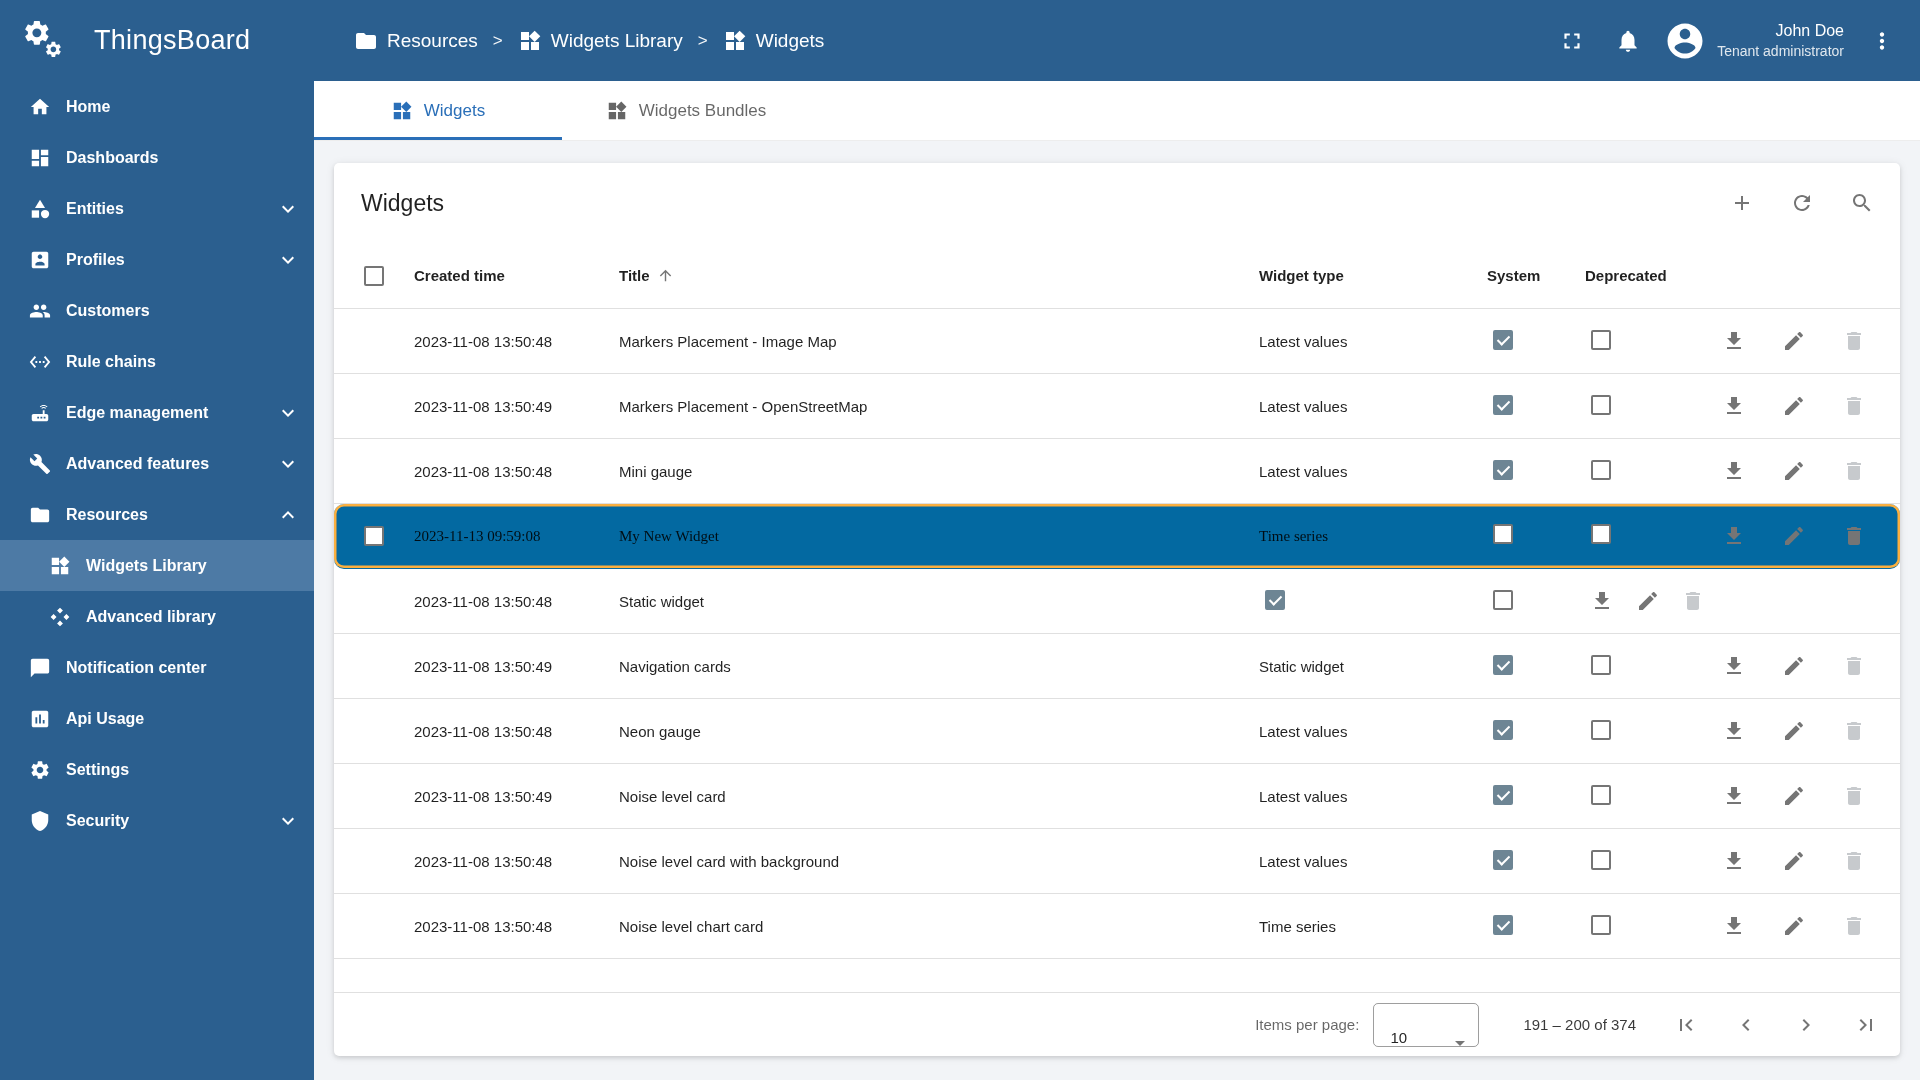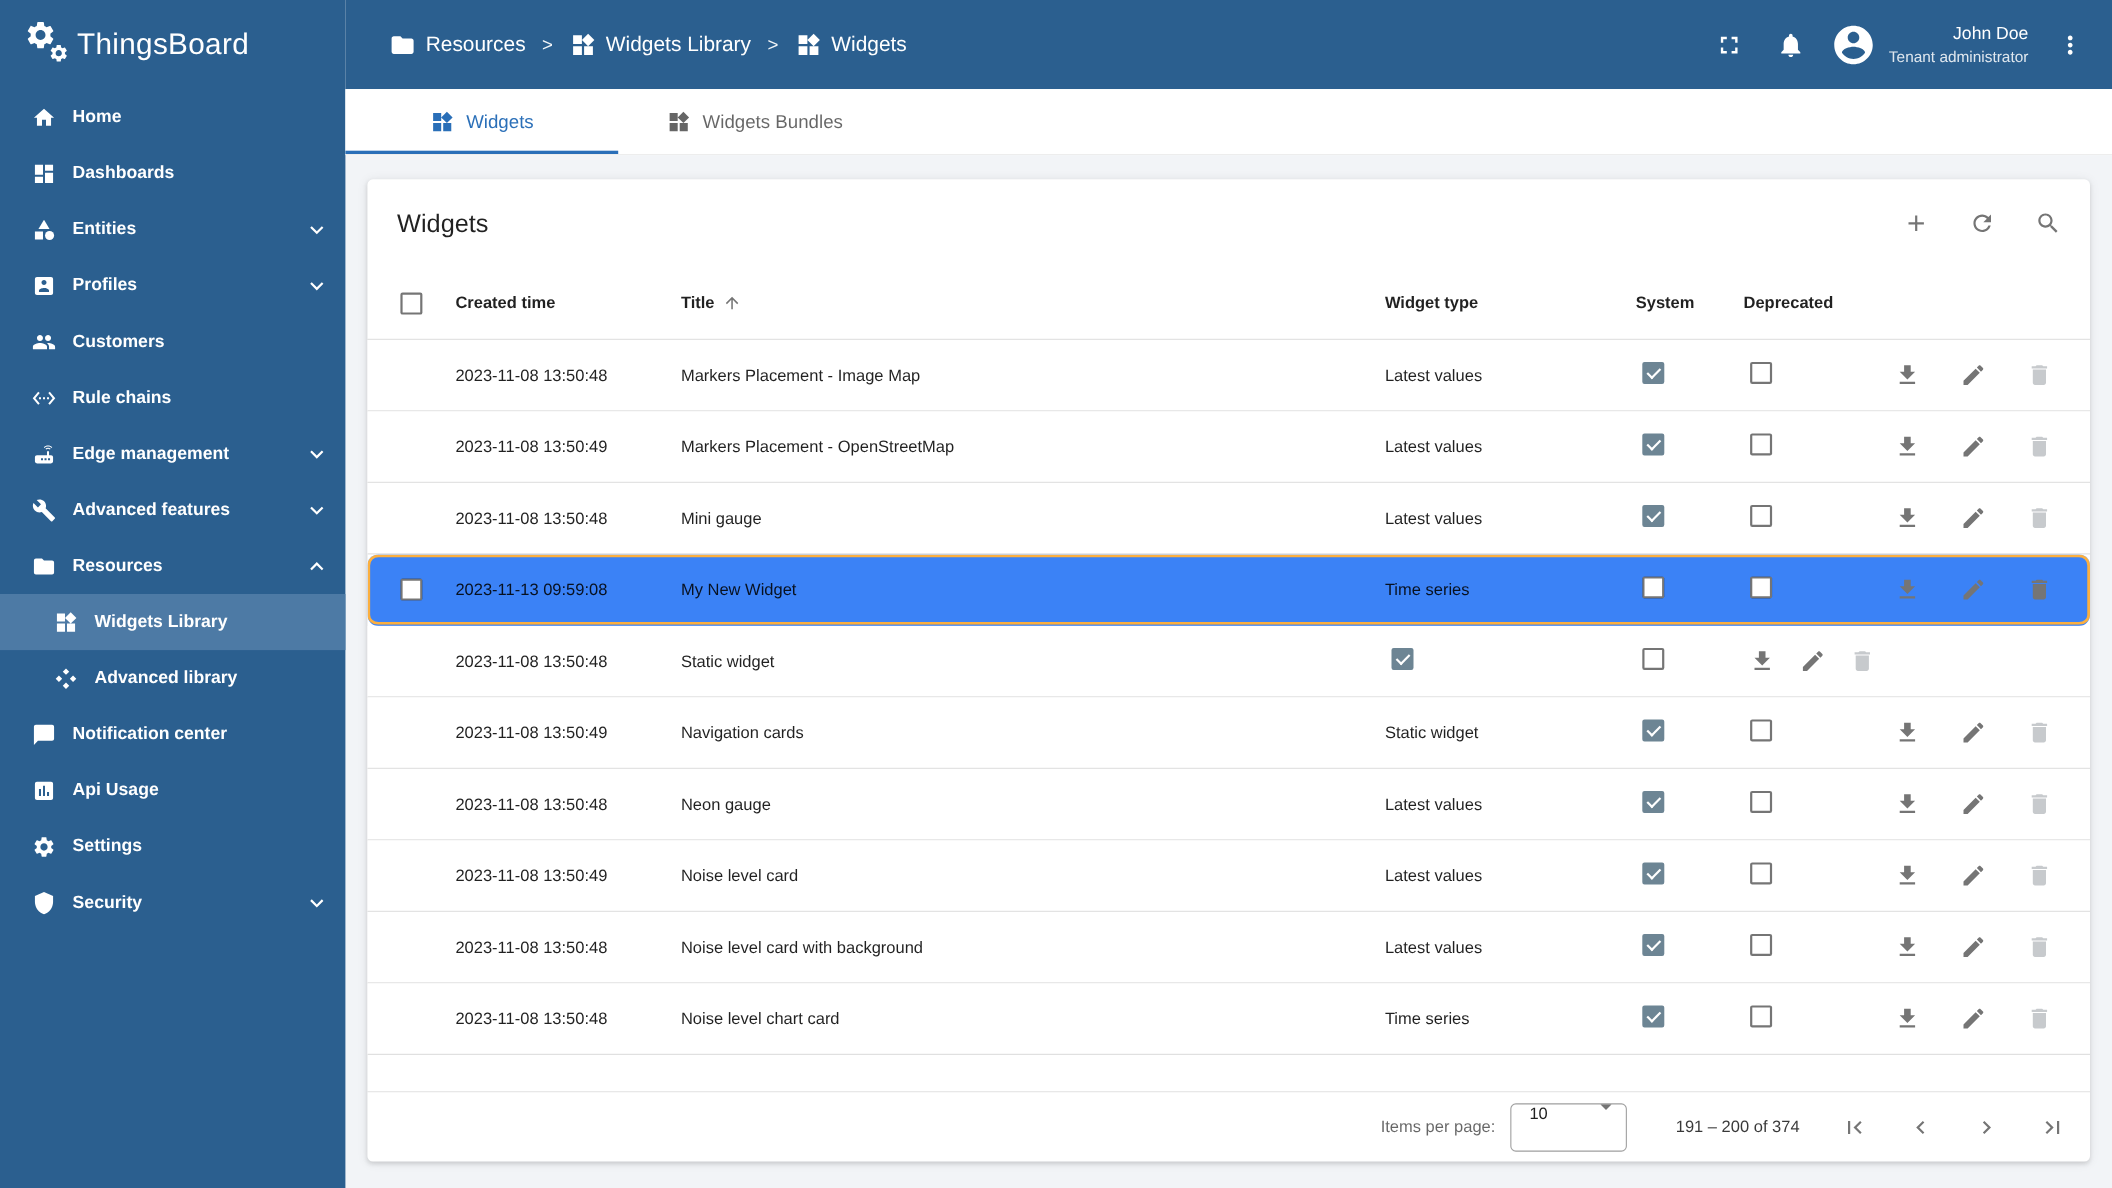--- a/index.html
+++ b/index.html
@@ -2,21 +2,21 @@
 <html style="--topbar-bg: #2b5f8f; --sidebar-bg: #2b5f8f; --sidebar-active: #4d7aa5; --accent: #2a6fb8; --highlight-border: #fbaf3f; --checkbox-checked: #6d8594;"><head>
 <meta charset="utf-8">
 <style>
   * { margin:0; padding:0; box-sizing:border-box; }
   html,body { width:1920px; height:1080px; overflow:hidden; }
   body { font-family:"Liberation Sans","DejaVu Sans",sans-serif; background:#f2f4f7; color:rgba(0,0,0,.87); }
   .app { display:flex; width:1920px; height:1080px; }
 
   
   .sidebar { width:314px; flex-shrink:0; background:var(--sidebar-bg,#2b5f8f); color:#fff; display:flex; flex-direction:column; }
-  .logo { height:81px; display:flex; align-items:center; gap:4px; padding:0 20px; cursor:pointer; flex-shrink:0; }
+  .logo { height:81px; display:flex; align-items:center; gap:28px; padding:0 20px; cursor:pointer; flex-shrink:0; }
   .logo-icon svg { width:46px; height:46px; color:#fff; }
   .logo-text { font-size:27px; font-weight:500; letter-spacing:.3px; }
   .nav { display:flex; flex-direction:column; }
   .nav-item { height:51px; display:flex; align-items:center; gap:15px; padding:0 14px 0 29px; font-size:16px; font-weight:700; cursor:pointer; white-space:nowrap; }
   .nav-item.child { padding-left:49px; }
   .nav-item.active { background:var(--sidebar-active,#4d7aa5); }
   .nav-icon { display:flex; }
   .nav-icon svg { width:22px; height:22px; }
   .nav-chevron { margin-left:auto; display:flex; }
   .nav-chevron svg { width:24px; height:24px; }
@@ -53,35 +53,35 @@
   .icon-btn { width:48px; height:48px; border:none; background:none; color:#757575; cursor:pointer; display:flex; align-items:center; justify-content:center; border-radius:50%; padding:0; }
   .icon-btn svg { width:24px; height:24px; }
   .icon-btn.disabled { color:#c7cacd; cursor:default; }
 
   .thead, .trow { display:grid; grid-template-columns:50px 205px 1fr 228px 98px 125px 190px; align-items:center; padding-left:30px; }
   .thead { height:66px; flex-shrink:0; border-bottom:1px solid rgba(0,0,0,.12); font-size:15px; font-weight:700; color:rgba(0,0,0,.87); }
   .th { display:flex; align-items:center; gap:7px; cursor:pointer; }
   .sort-icon { display:flex; color:rgba(0,0,0,.54); }
   .sort-icon svg { width:17px; height:17px; }
   .trow { height:65px; border-bottom:1px solid rgba(0,0,0,.12); font-size:15px; color:rgba(0,0,0,.87); cursor:pointer; background:#fff; }
-  .trow.highlight { box-shadow:inset 0 0 0 2.5px var(--highlight-border,#fbaf3f); border-radius:10px; background:#3b82f6; border-bottom-color:transparent; }
+  .trow.highlight { box-shadow:inset 0 0 0 2.5px var(--highlight-border,#fbaf3f); border-radius:10px; background:#0369a1; border-bottom-color:transparent;font-family:Liberation Serif, serif; }
   .cell-cb { display:flex; }
   .cell-sys .cb, .cell-dep .cb { margin-left:6px; }
   .cell-actions { display:flex; align-items:center; gap:12px; }
 
   .cb { width:20px; height:20px; display:inline-block; position:relative; border:2px solid rgba(0,0,0,.54); border-radius:2px; background:#fff; cursor:pointer; }
   .cb.checked { background:var(--checkbox-checked,#6d8594); border-color:var(--checkbox-checked,#6d8594); }
   .cb.checked::after { content:""; position:absolute; left:5px; top:1px; width:5px; height:10px; border:2px solid #fff; border-top:0; border-left:0; transform:rotate(45deg); }
   .cb.readonly { cursor:default; }
 
   .tbody { display:flex; flex-direction:column; }
 
   .tfoot { margin-top:auto; height:64px; flex-shrink:0; border-top:1px solid rgba(0,0,0,.12); display:flex; align-items:center; justify-content:flex-end; padding-right:10px; font-size:15px; color:rgba(0,0,0,.6); }
   .ipp-label { margin-right:14px; }
-  .ipp-select { width:106px; height:44px; border:1px solid rgba(0,0,0,.38); border-radius:5px; display:flex; align-items:flex-start; justify-content:space-between; padding:0 13px 0 16px; color:rgba(0,0,0,.87); cursor:pointer; }
+  .ipp-select { width:106px; height:44px; border:1px solid rgba(0,0,0,.38); border-radius:5px; display:flex; align-items:flex-end; justify-content:space-between; padding:0 13px 0 16px; color:rgba(0,0,0,.87); cursor:pointer; }
   .select-arrow { width:0; height:0; border-left:5px solid transparent; border-right:5px solid transparent; border-top:5px solid rgba(0,0,0,.54); }
   .range { margin:0 26px 0 44px; color:rgba(0,0,0,.78); }
   .pager { display:flex; align-items:center; gap:12px; }
 </style>
 </head>
 <body>
 
 <div class="app">
 
   <aside class="sidebar">

